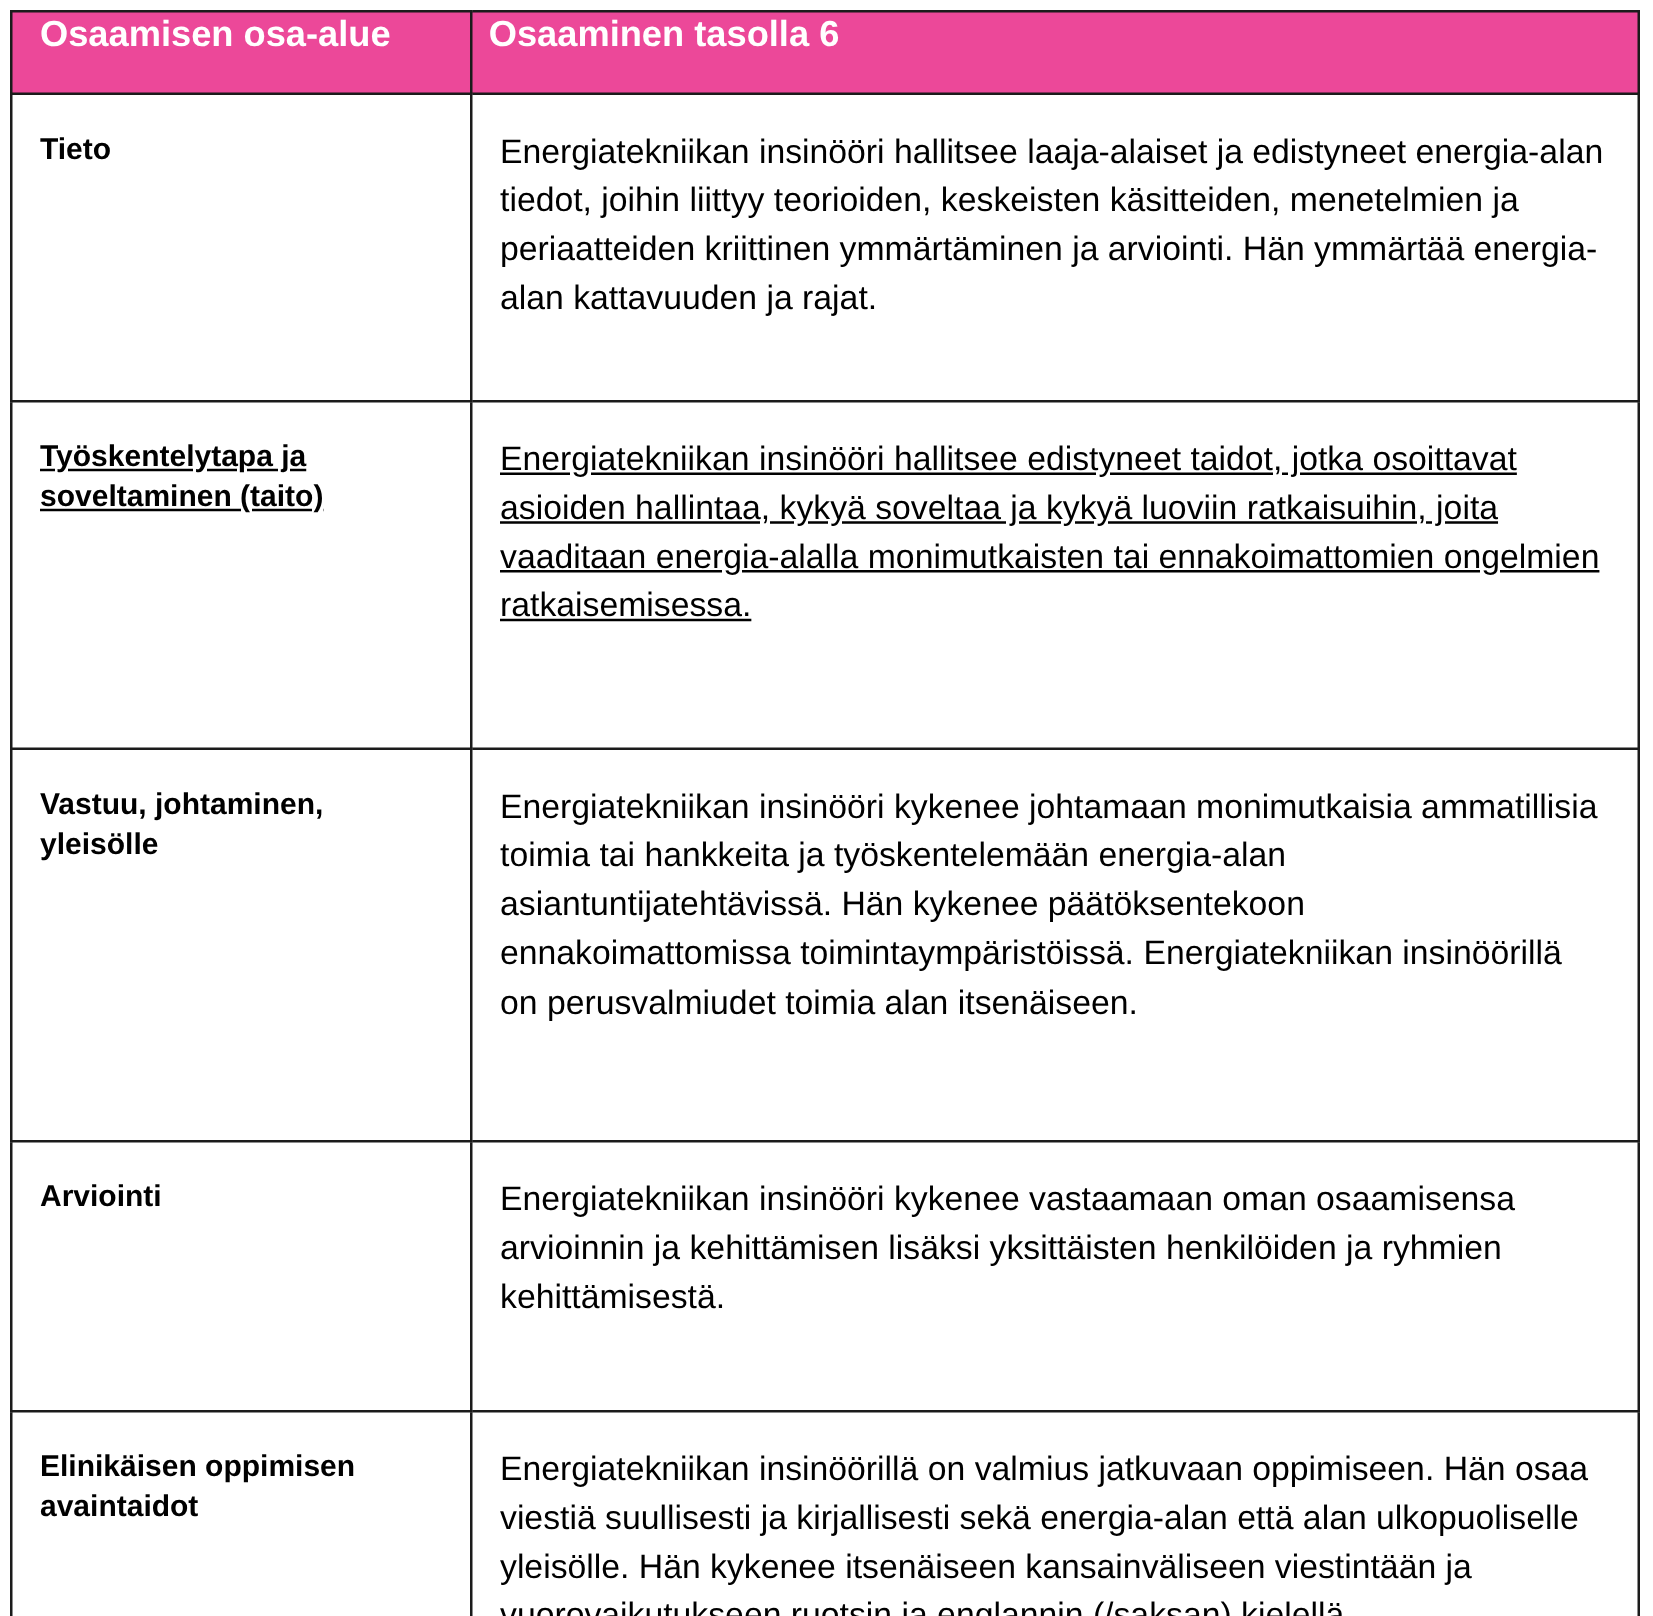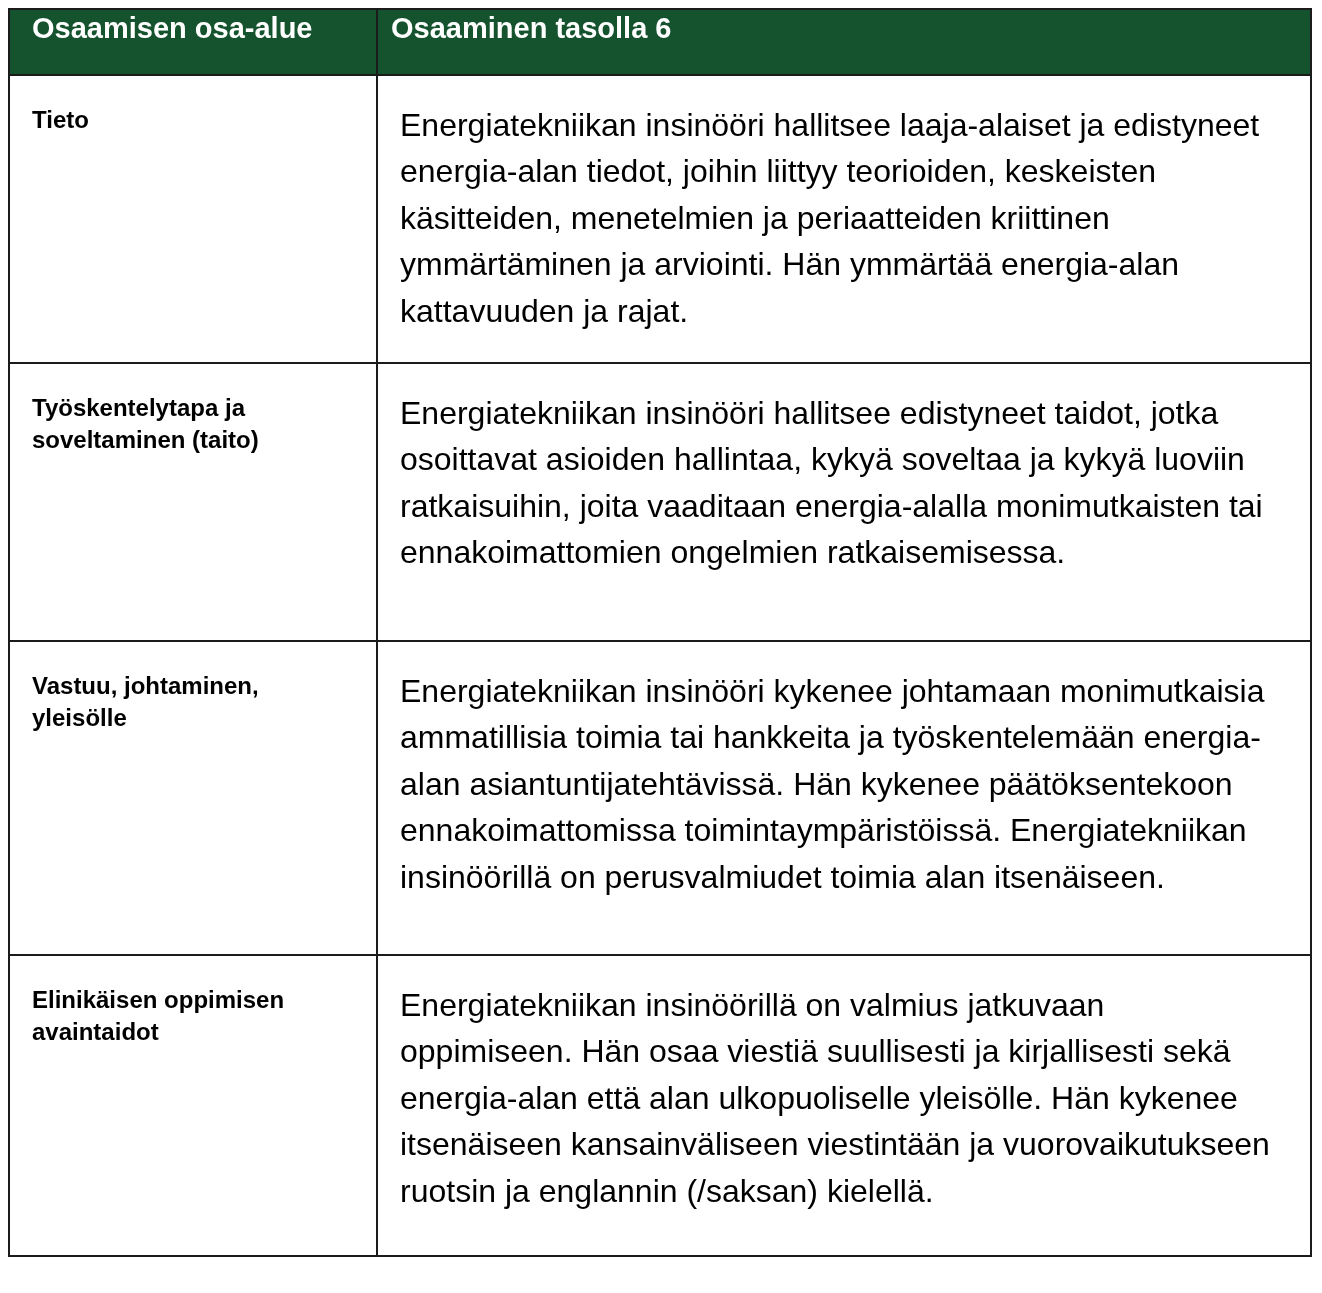--- a/index.html
+++ b/index.html
@@ -25,47 +25,47 @@
   table.competence-table col.col-area { width: 368px; }
   table.competence-table col.col-desc { width: 934px; }
 
   table.competence-table th,
   table.competence-table td {
     border: 2px solid #1b1b1b;
     vertical-align: top;
     padding: 0;
   }
   thead th {
-    background: #14532d;
+    background: #ec4899;
     color: #ffffff;
     text-align: left;
     font-size: 29px;
     font-weight: bold;
     line-height: 1.25;
     padding: 18px 20px 22px 20px;
     height: 66px;
     box-sizing: border-box;
   }
   thead th.header-area { padding-left: 22px; }
   thead th.header-desc { padding-left: 13px; }
 
   tbody td.area-cell {
     font-size: 24px;
     font-weight: bold;
     line-height: 1.32;
     padding: 28px 16px 26px 22px;
   }
   tbody td.desc-cell {
-    font-size: 32px;
+    font-size: 27px;
     font-weight: normal;
     line-height: 1.45;
     padding: 26px 26px 28px 22px;
   }
   tbody tr.row-tieto td { height: 190px; }
-  tbody tr.row-tyoskentely td { height: 222px; }
+  tbody tr.row-tyoskentely td { height: 222px; text-decoration: underline; }
   tbody tr.row-vastuu td { height: 258px; }
   tbody tr.row-arviointi td { height: 160px; }
   tbody tr.row-elinikainen td { height: 245px; }
 </style>
 </head>
 <body>
 
 <div class="table-wrap">
   <table class="competence-table">
     <colgroup>
@@ -84,19 +84,23 @@
         <td class="desc-cell">Energiatekniikan insinööri hallitsee laaja-alaiset ja edistyneet energia-alan tiedot, joihin liittyy teorioiden, keskeisten käsitteiden, menetelmien ja periaatteiden kriittinen ymmärtäminen ja arviointi. Hän ymmärtää energia-alan kattavuuden ja rajat.</td>
       </tr>
       <tr class="row-tyoskentely">
         <td class="area-cell">Työskentelytapa ja soveltaminen (taito)</td>
         <td class="desc-cell">Energiatekniikan insinööri hallitsee edistyneet taidot, jotka osoittavat asioiden hallintaa, kykyä soveltaa ja kykyä luoviin ratkaisuihin, joita vaaditaan energia-alalla monimutkaisten tai ennakoimattomien ongelmien ratkaisemisessa.</td>
       </tr>
       <tr class="row-vastuu">
         <td class="area-cell">Vastuu, johtaminen, yleisölle</td>
         <td class="desc-cell">Energiatekniikan insinööri kykenee johtamaan monimutkaisia ammatillisia toimia tai hankkeita ja työskentelemään energia-alan asiantuntijatehtävissä. Hän kykenee päätöksentekoon ennakoimattomissa toimintaympäristöissä. Energiatekniikan insinöörillä on perusvalmiudet toimia alan itsenäiseen.</td>
       </tr>
+      <tr class="row-arviointi">
+        <td class="area-cell">Arviointi</td>
+        <td class="desc-cell">Energiatekniikan insinööri kykenee vastaamaan oman osaamisensa arvioinnin ja kehittämisen lisäksi yksittäisten henkilöiden ja ryhmien kehittämisestä.</td>
+      </tr>
       <tr class="row-elinikainen">
         <td class="area-cell">Elinikäisen oppimisen avaintaidot</td>
         <td class="desc-cell">Energiatekniikan insinöörillä on valmius jatkuvaan oppimiseen. Hän osaa viestiä suullisesti ja kirjallisesti sekä energia-alan että alan ulkopuoliselle yleisölle. Hän kykenee itsenäiseen kansainväliseen viestintään ja vuorovaikutukseen ruotsin ja englannin (/saksan) kielellä.</td>
       </tr>
     </tbody>
   </table>
 </div>
 
 </body></html>

